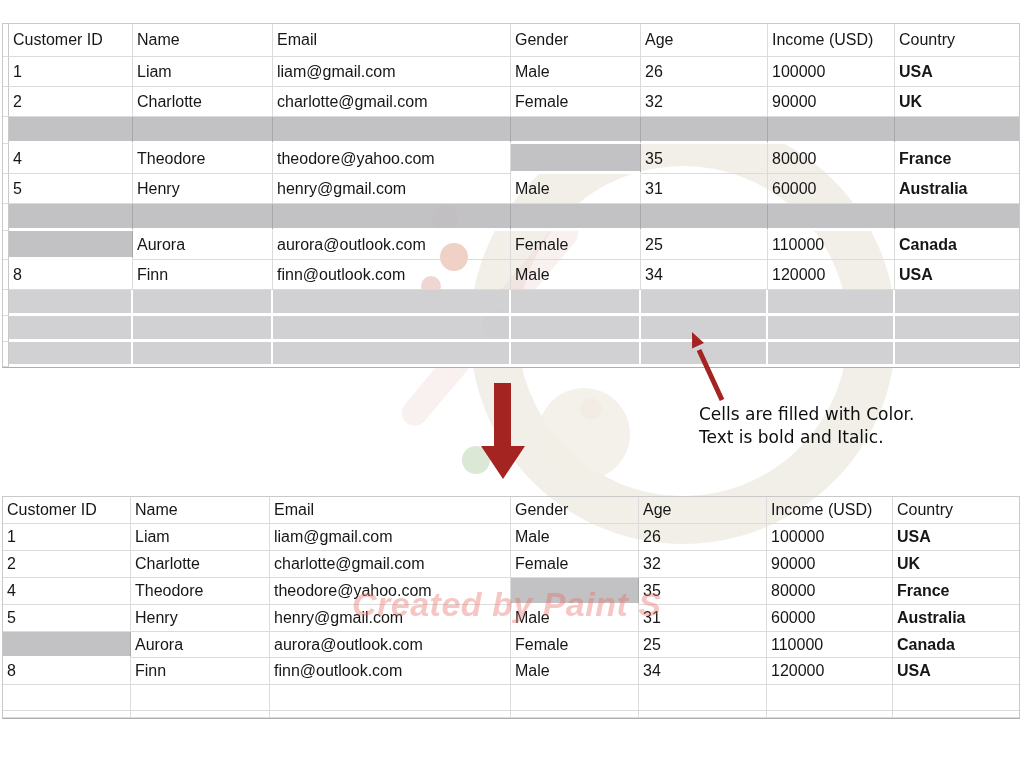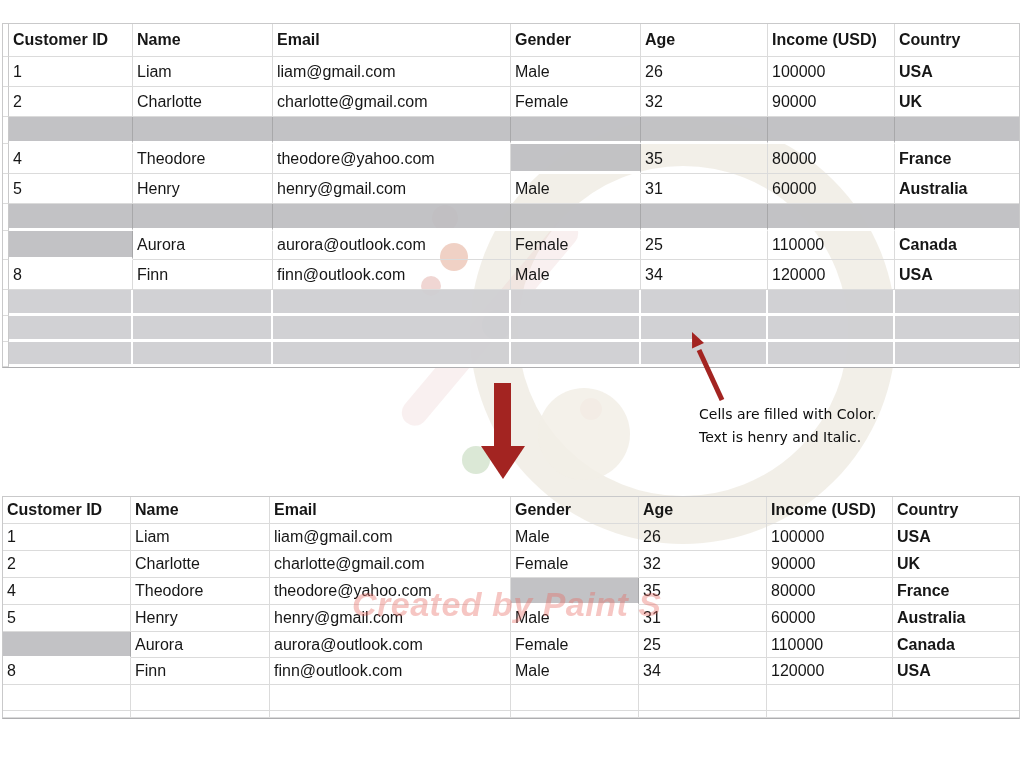--- a/index.html
+++ b/index.html
@@ -24,36 +24,36 @@
   
   .sheet{position:absolute;z-index:2;border:1px solid #c9c9ca;border-bottom-color:#aeaeb0;background:transparent;}
   .row{display:grid;box-sizing:border-box;}
   .cell{
     box-sizing:border-box;display:flex;align-items:center;
     padding-left:4px;color:#161616;white-space:nowrap;overflow:hidden;
     border-right:1px solid #dbdbdb;border-bottom:1px solid #dbdbdb;
     font-size:16px;
   }
   .cell.last{border-right:none;font-weight:bold;}
-  .header .cell{font-weight:bold;}
+  .header .cell{font-weight:normal;}
   .cell.sliver{padding:0;border-right:1px solid #c9c9ca;background:#ffffff;}
   .cell.fill-dark{background:rgba(191,191,194,0.95);border-right:1px solid #a8a8aa;border-bottom:3px solid #ffffff;}
   .cell.fill-dark.last{border-right:none;}
   .cell.fill-light{background:rgba(207,207,210,0.95);border-right:2px solid #ffffff;border-bottom:3px solid #ffffff;}
   .cell.fill-light.last{border-right:none;}
   .sheet-after .cell.fill-dark{border-bottom:2px solid #ffffff;}
 
   
   .big-arrow{position:absolute;left:477px;top:380px;z-index:3;}
   .note-arrow{position:absolute;left:680px;top:324px;z-index:3;}
 
   
   .annotation{
     position:absolute;left:699px;top:403px;z-index:3;
-    font-family:"DejaVu Sans",sans-serif;font-size:14px;line-height:23px;color:#0d0d0d;
+    font-family:"DejaVu Sans",sans-serif;font-size:17px;line-height:23px;color:#0d0d0d;
   }
   
   .watermark{
     position:absolute;left:352px;top:585px;z-index:6;
     font-family:"Liberation Sans",sans-serif;font-weight:bold;
     font-size:34px;letter-spacing:0.5px;color:rgba(232,104,96,0.38);
     pointer-events:none;
     font-style:italic;
   }
 </style>
@@ -200,21 +200,21 @@
   <polygon class="arrow-fill" points="4,66 48,66 26,99" fill="#a32421"></polygon>
 </svg>
 
 <svg class="note-arrow" width="48" height="80" viewBox="0 0 48 80">
   <line class="arrow-stroke" x1="42" y1="76" x2="19" y2="26" stroke="#a32421" stroke-width="5"></line>
   <polygon class="arrow-fill" points="12,8 24,19 12.1,24.4" fill="#a32421"></polygon>
 </svg>
 
 <div class="annotation">
   <div>Cells are filled with Color.</div>
-  <div>Text is henry and Italic.</div>
+  <div>Text is bold and Italic.</div>
 </div>
 
 <div id="sheet-after" class="sheet sheet-after" style="left:2px;top:496px;">
     <div class="row header" style="height: 27px; grid-template-columns: 128px 139px 241px 128px 128px 126px 126px;">
       <div class="cell">Customer ID</div>
       <div class="cell">Name</div>
       <div class="cell">Email</div>
       <div class="cell">Gender</div>
       <div class="cell">Age</div>
       <div class="cell">Income (USD)</div>

